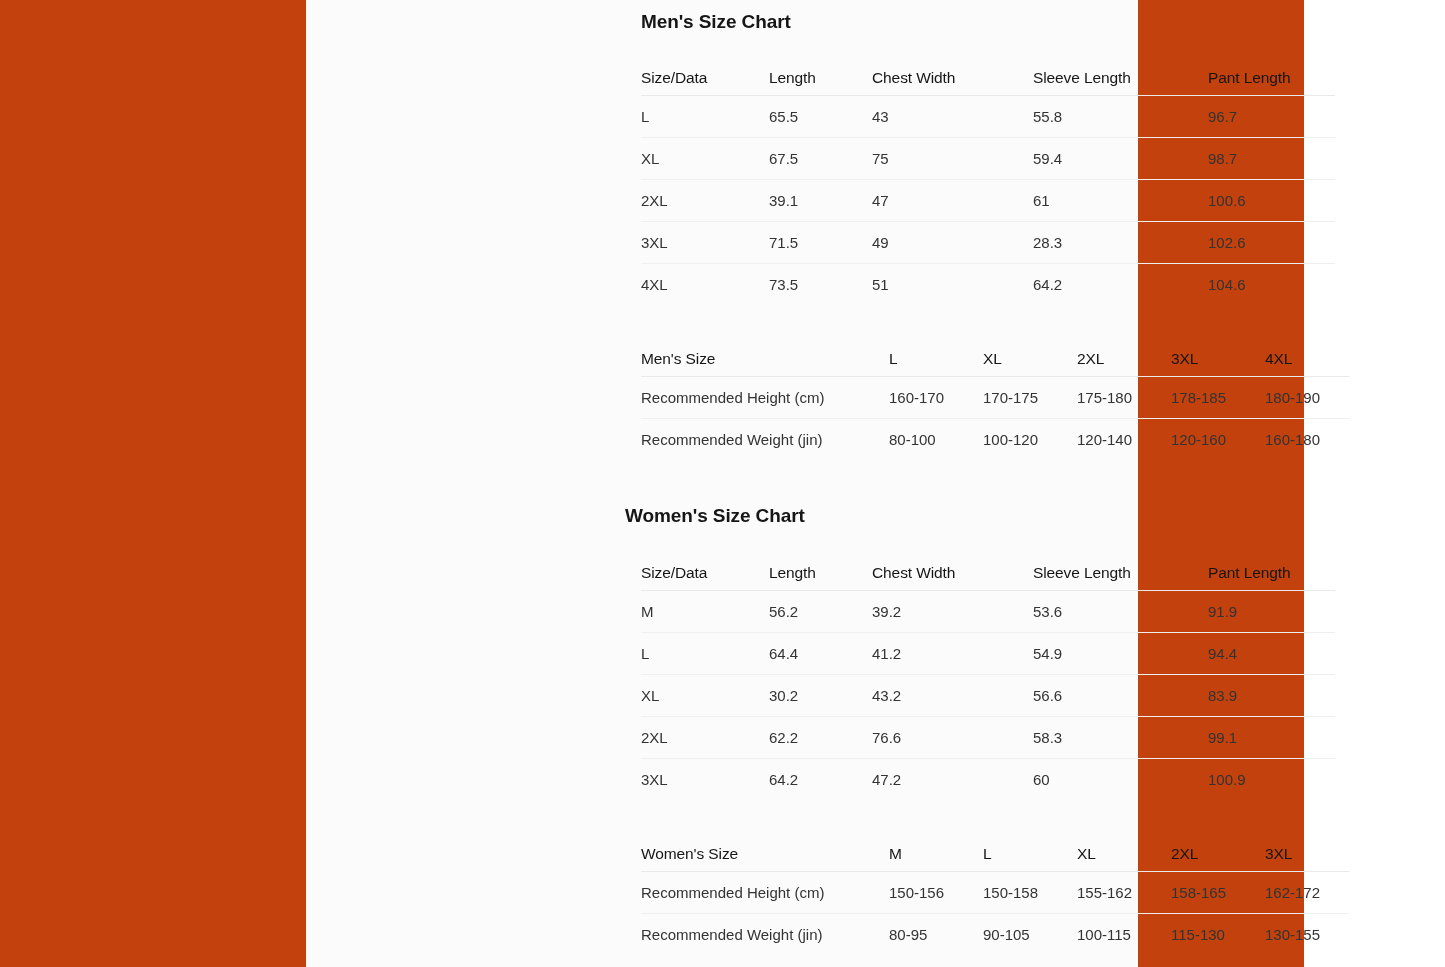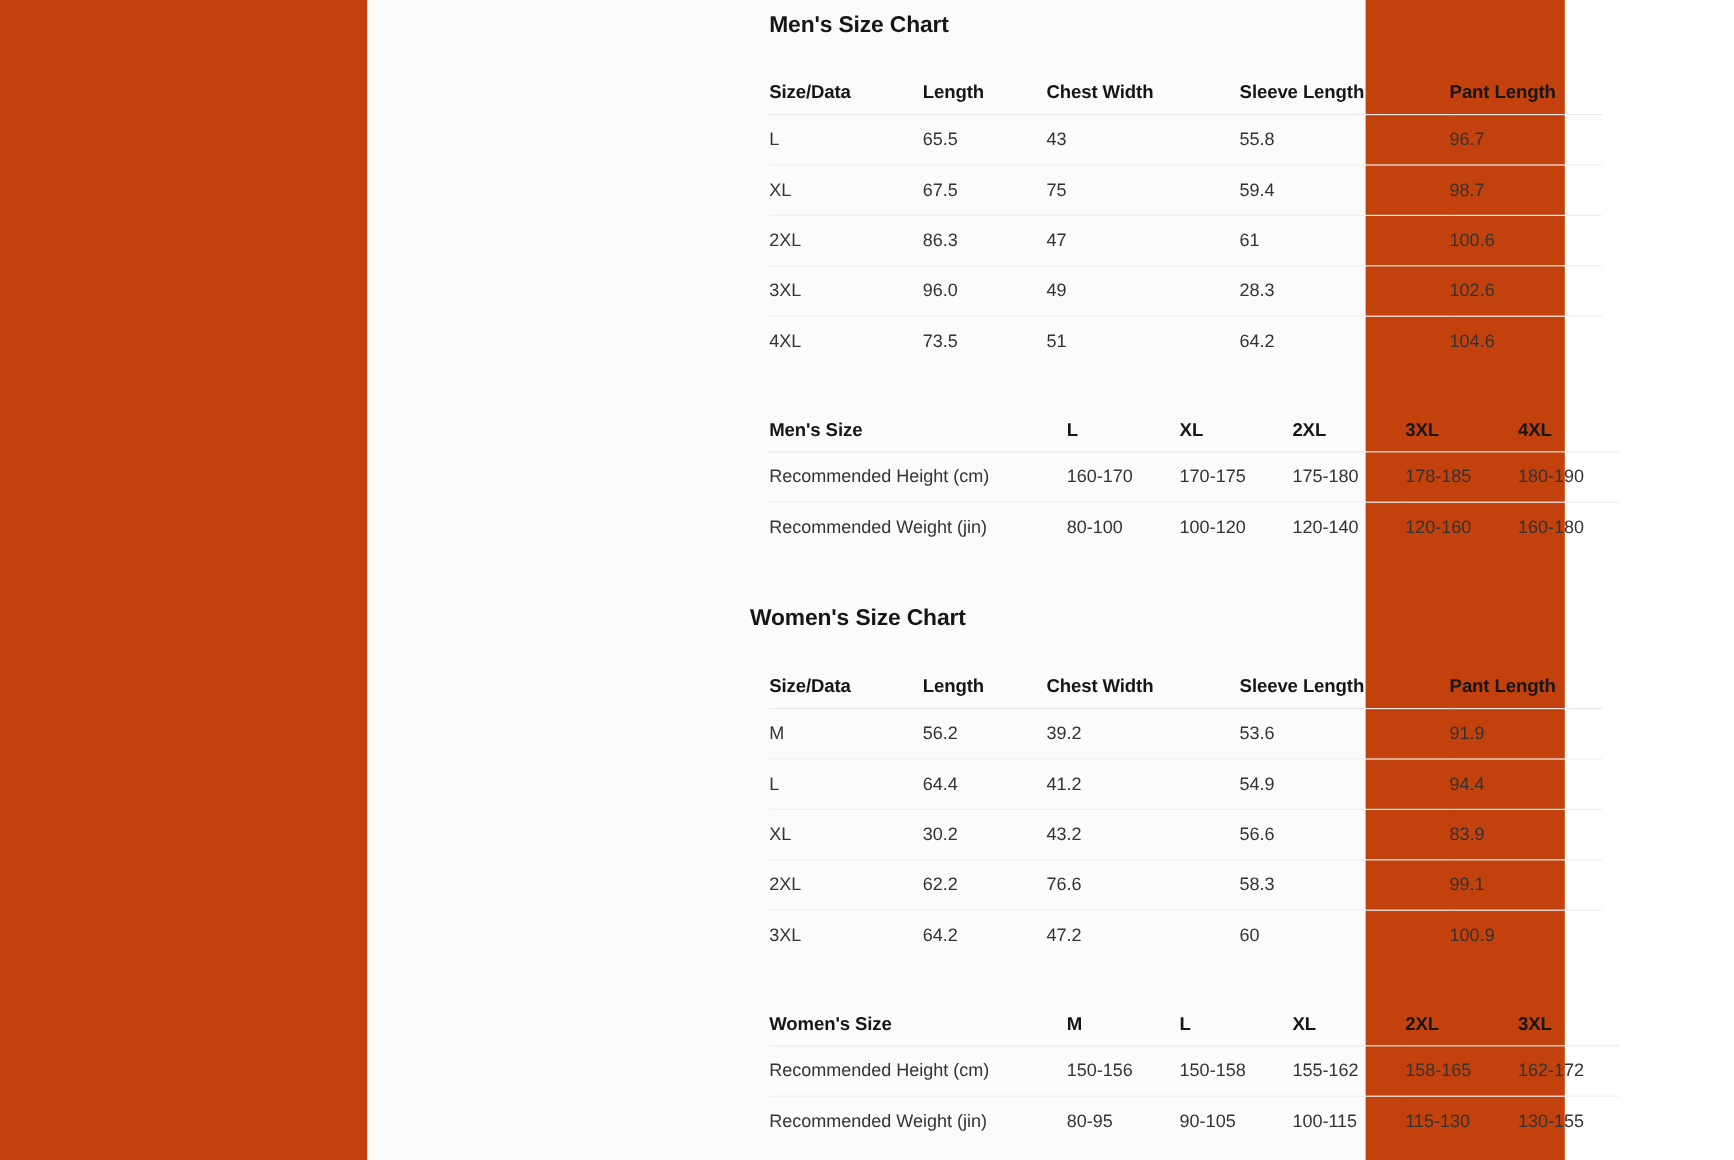--- a/index.html
+++ b/index.html
@@ -46,21 +46,21 @@
   }
   table.size-table th,
   table.size-table td {
     text-align: left;
     padding: 0;
     vertical-align: middle;
     white-space: nowrap;
   }
   table.size-table th {
     font-size: 15.5px;
-    font-weight: bold;
+    font-weight: normal;
     color: #161616;
     height: 35px;
     border-bottom: 1px solid #e9e9e9;
     letter-spacing: -0.1px;
   }
   table.size-table td {
     font-size: 15px;
     font-weight: normal;
     color: #333333;
     height: 41px;
@@ -122,28 +122,28 @@
         </tr>
         <tr>
           <td>XL</td>
           <td>67.5</td>
           <td>75</td>
           <td>59.4</td>
           <td>98.7</td>
         </tr>
         <tr>
           <td>2XL</td>
-          <td>86.3</td>
+          <td>39.1</td>
           <td>47</td>
           <td>61</td>
           <td>100.6</td>
         </tr>
         <tr>
           <td>3XL</td>
-          <td>96.0</td>
+          <td>71.5</td>
           <td>49</td>
           <td>28.3</td>
           <td>102.6</td>
         </tr>
         <tr>
           <td>4XL</td>
           <td>73.5</td>
           <td>51</td>
           <td>64.2</td>
           <td>104.6</td>

